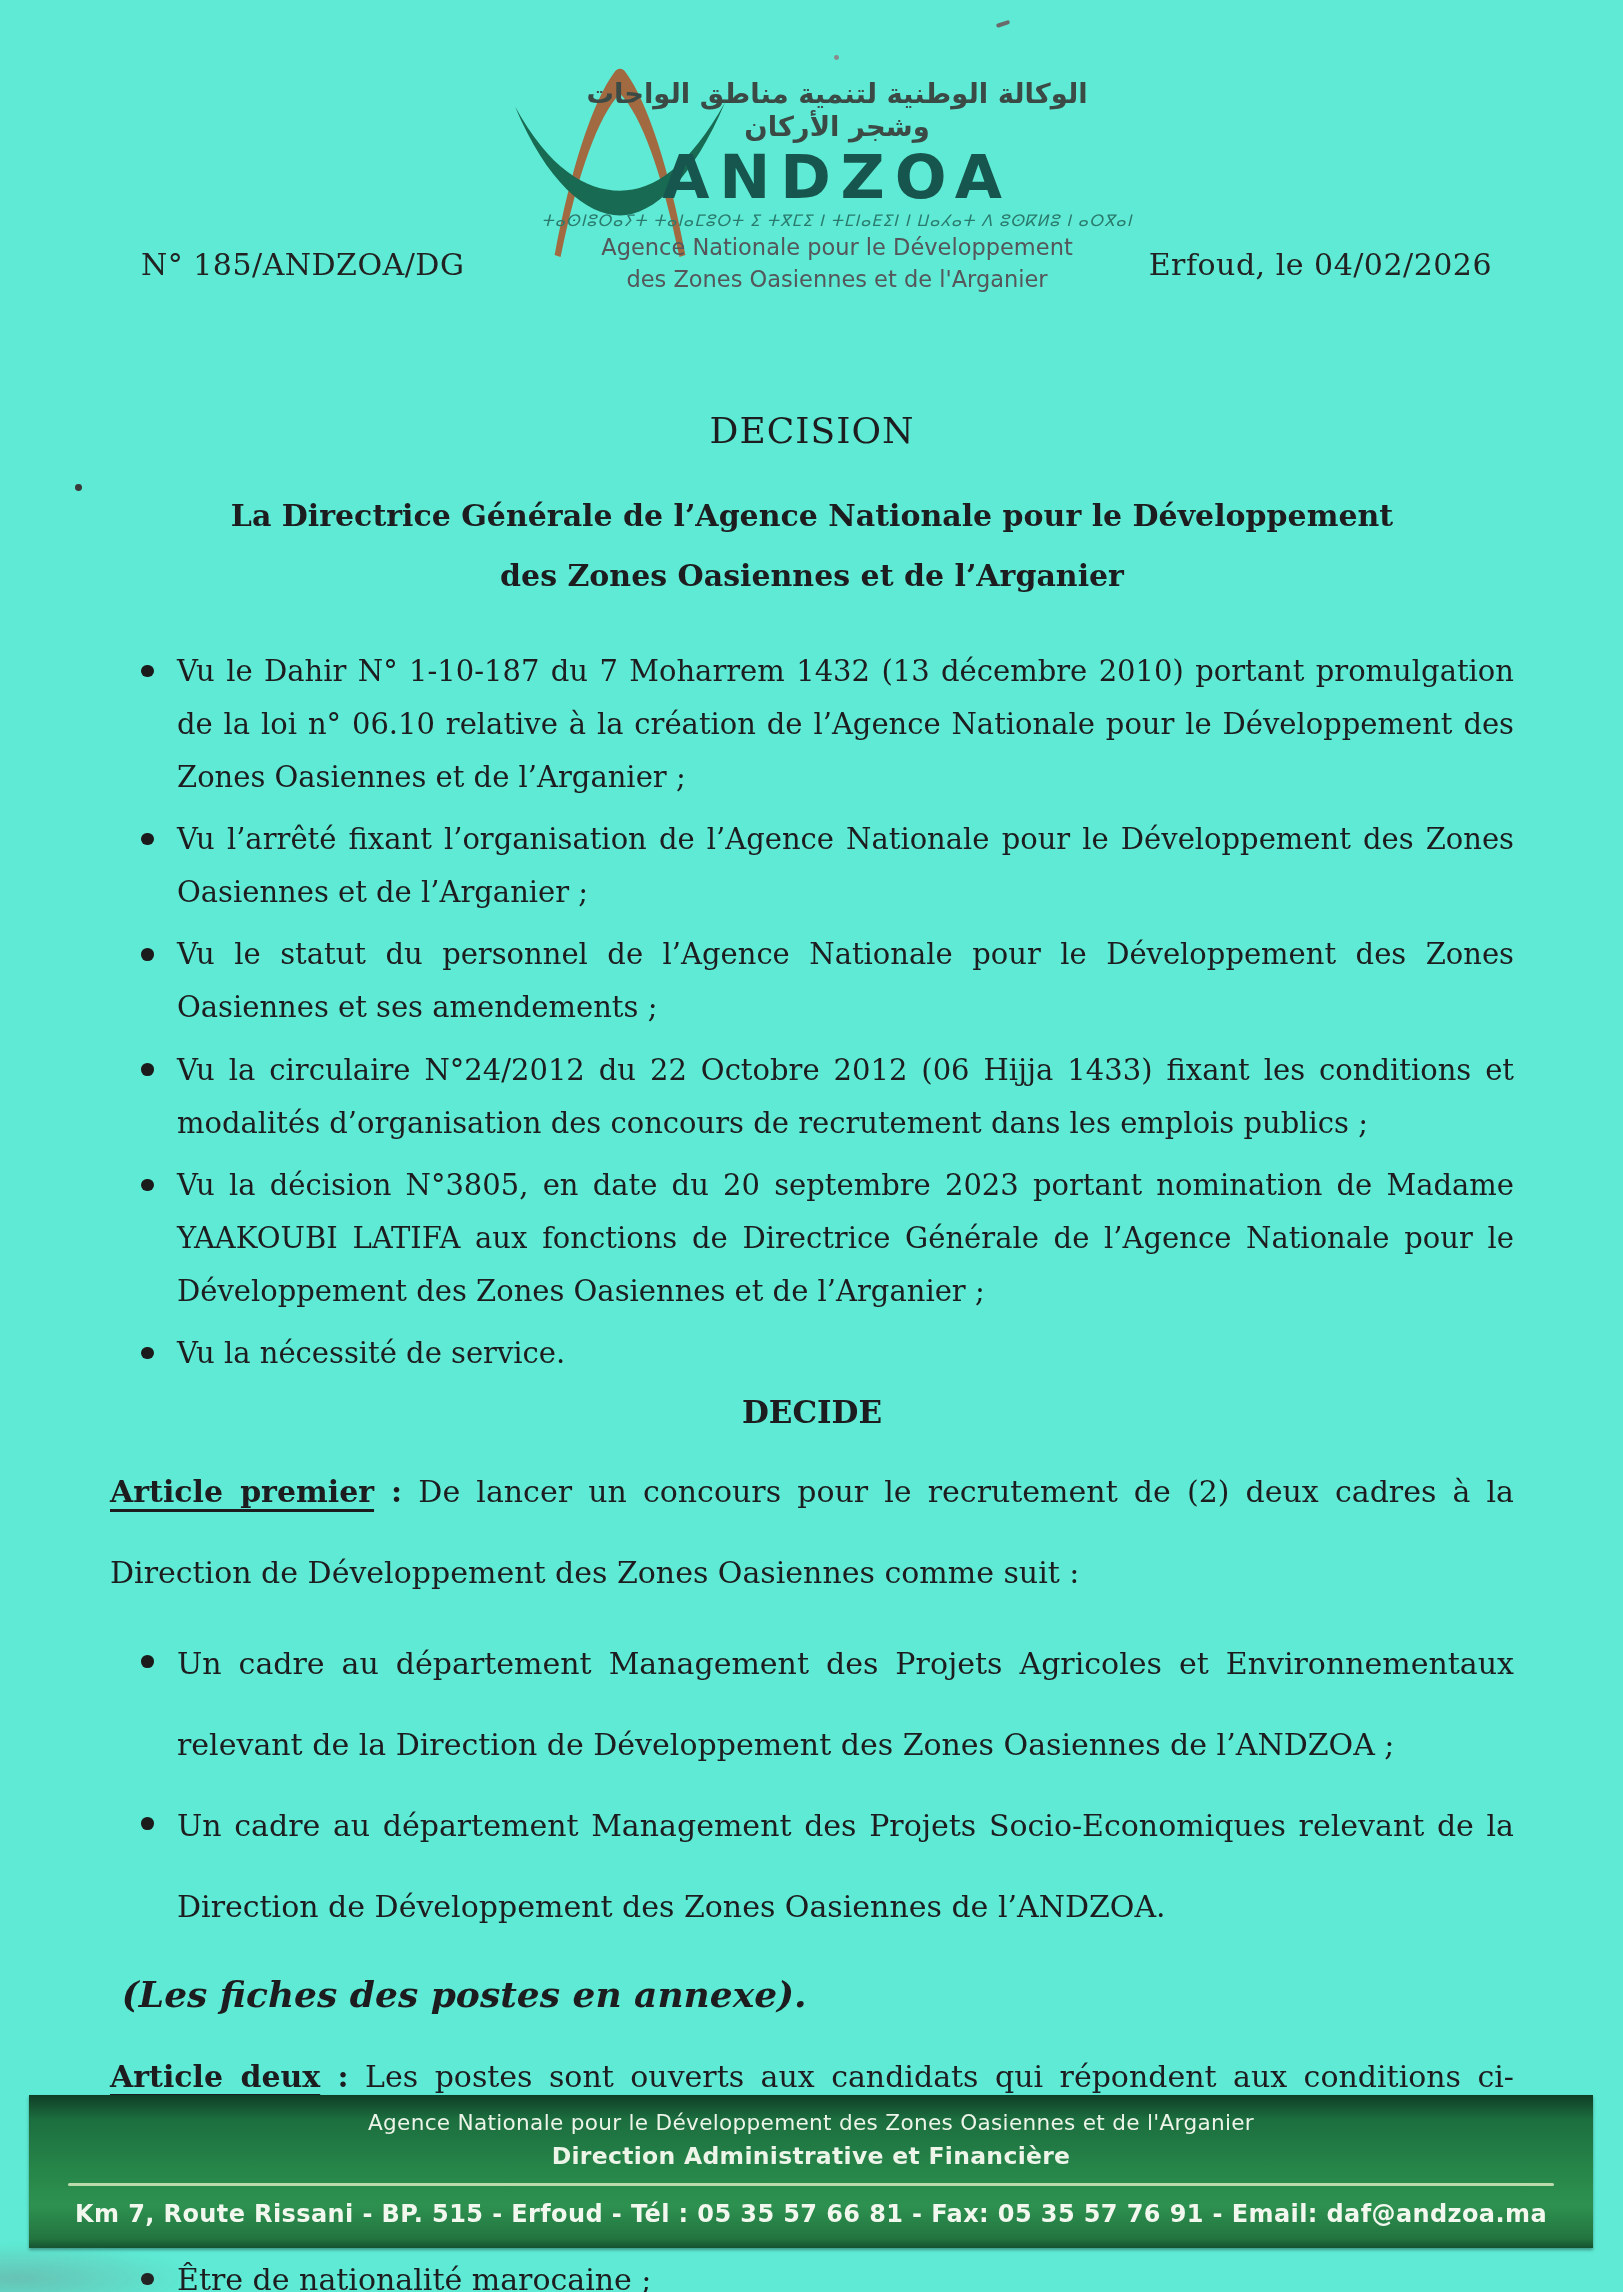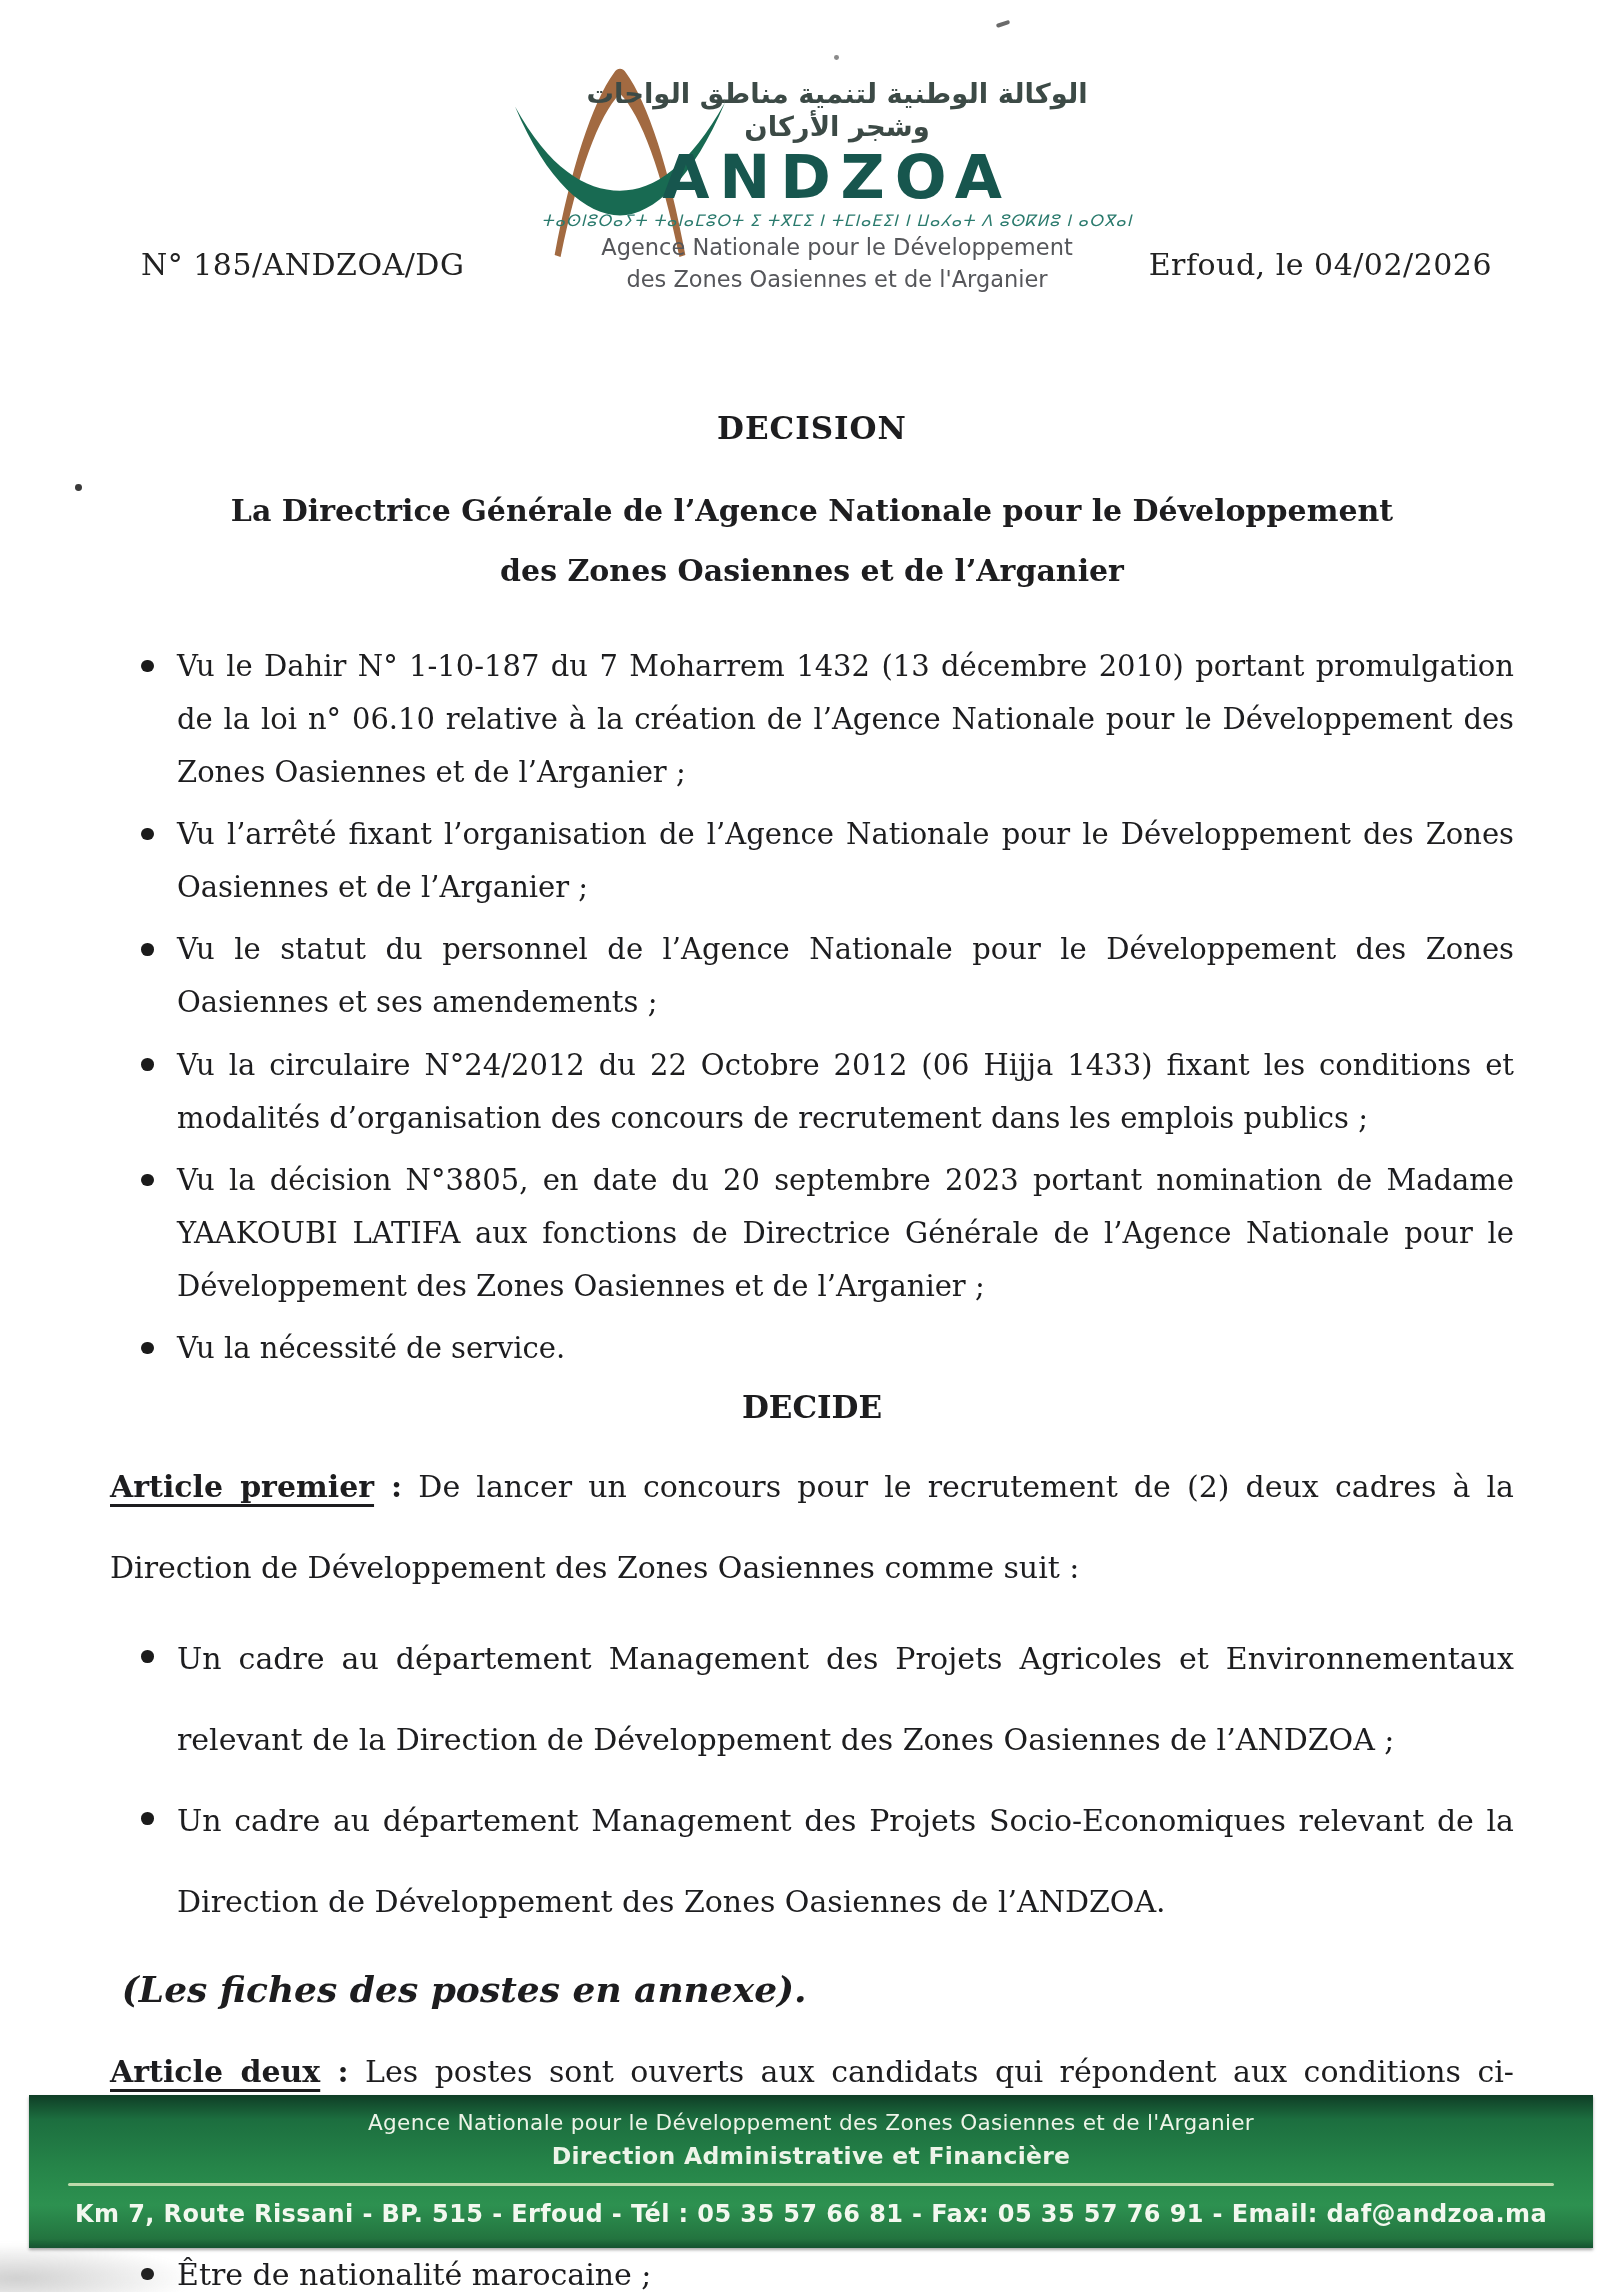--- a/index.html
+++ b/index.html
@@ -2,21 +2,21 @@
 <html><head>
 <meta charset="utf-8">
 <style>
   * { margin: 0; padding: 0; box-sizing: border-box; }
   html, body { background: #e8e8e8; }
   .page {
     position: relative;
     width: 1623px;
     height: 2293px;
     margin: 0 auto;
-    background: #ffffff;
+    background: #5eead4;
     overflow: hidden;
     font-family: "DejaVu Serif", "Liberation Serif", serif;
     color: #1d1d1f;
   }
 
   
   .letterhead { position: absolute; top: 0; left: 0; width: 100%; height: 294px; }
   .logo-mark { position: absolute; left: 478px; top: 51px; width: 284px; height: 208px; }
   .brand-col {
     position: absolute; left: 582px; top: 78px; width: 510px;
@@ -39,21 +39,21 @@
     font-style: italic;
   }
   .fr-name { margin-top: 2.9px; font-size: 22.5px; color: #55565a; line-height: 1.25; text-align: center; }
 
   .ref-row { position: absolute; top: 247px; left: 0; width: 100%; font-size: 30px; color: #222; }
   .ref-number { position: absolute; left: 141px; top: 0; letter-spacing: 0.5px; }
   .place-date { position: absolute; right: 131px; top: 0; letter-spacing: 0.5px; }
 
   
   .content { position: absolute; top: 410px; left: 110px; width: 1404px; }
-  .doc-title { text-align: center; font-weight: bold; font-size: 31px; letter-spacing: 1px; }
+  .doc-title { text-align: center; font-weight: normal; font-size: 36px; letter-spacing: 1px; }
   .doc-subtitle { margin-top: 35px; text-align: center; font-weight: bold; font-size: 30px; line-height: 2.0; }
 
   .whereas-list { margin-top: 39px; list-style: none; }
   .whereas-item {
     position: relative; padding-left: 67px; margin-bottom: 9.8px;
     font-size: 29px; line-height: 1.82;
     text-align: justify; text-align-last: left;
   }
   .dot {
     position: absolute; left: 31px; top: 19.6px;

